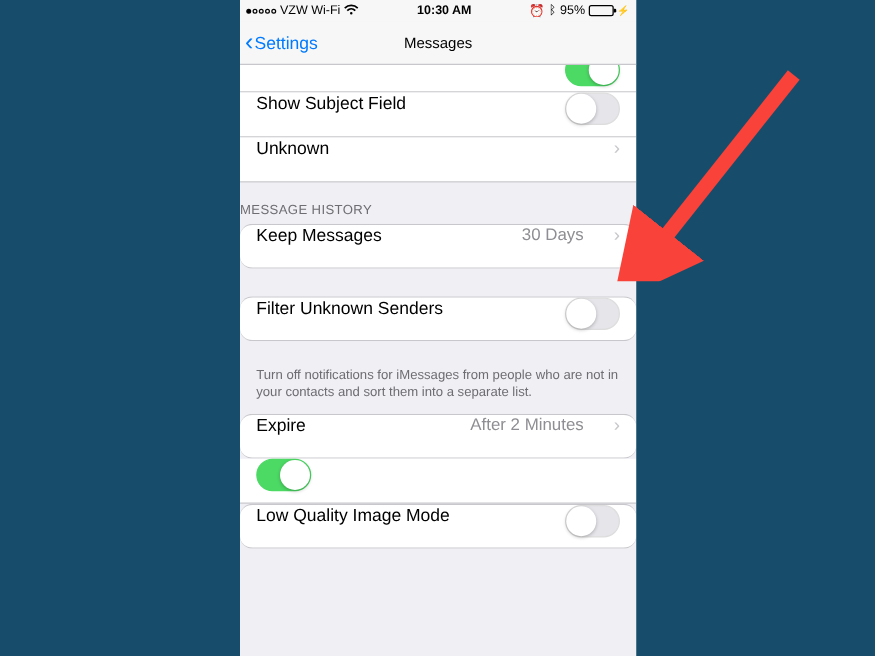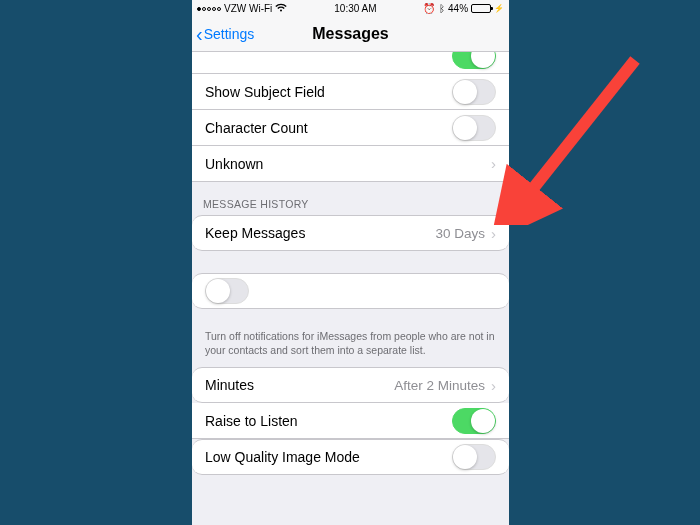--- a/index.html
+++ b/index.html
@@ -52,46 +52,45 @@
     align-items: center;
     position: relative;
   }
   .back {
     display: flex; align-items: center; color: #007aff;
     font-size: 14px; padding-left: 4px; cursor: pointer;
   }
   .back-chevron { font-size: 20px; font-weight: 300; margin-right: 1px; line-height: 1; }
   .nav-title {
     position: absolute; left: 0; right: 0; text-align: center;
-    font-size: 16px; font-weight: 700; color: #000; pointer-events: none;
+    font-size: 12px; font-weight: 400; color: #000; pointer-events: none;
   }
   .content { overflow-y: auto; height: calc(100% - 52px); }
   .content::-webkit-scrollbar { display: none; }
   .section-header {
     font-size: 10.5px; color: #6d6d72; text-transform: uppercase;
-    padding: 16px 11px 5px; letter-spacing: 0.3px;
+    padding: 16px 0 5px; letter-spacing: 0.3px;
   }
   .section-footer {
     font-size: 10.5px; color: #6d6d72;
     padding: 20px 13px 10px; line-height: 1.35;
   }
   .row {
     background: #fff;
     min-height: 36px;
     display: flex;
-    align-items: center;
     justify-content: space-between;
     padding: 0 13px;
     font-size: 14px;
     color: #000;
     border-bottom: 0.5px solid #c8c7cc;
     cursor: pointer;
   }
   .group-top { border-top: 0.5px solid #c8c7cc; border-radius: 10px; }
-  .row-value { color: #8e8e93; font-size: 13.5px; margin-left: auto; margin-right: 6px; }
+  .row-value { color: #8e8e93; font-size: 13.5px; margin-left: auto; margin-right: 24px; }
   .chevron { color: #c7c7cc; font-size: 15px; font-weight: 400; }
   .toggle {
     width: 44px; height: 26px; border-radius: 13px;
     background: #e5e5ea; position: relative; flex-shrink: 0;
     border: 1px solid #ddd;
   }
   .toggle.on { background: #4cd964; border-color: #4cd964; }
   .toggle-knob {
     width: 24px; height: 24px; background: #fff; border-radius: 50%;
     position: absolute; top: 0; left: 0;
@@ -126,25 +125,25 @@
           <span class="dot"></span>
           <span class="dot"></span>
       </span>
       <span>VZW Wi-Fi</span>
       <span class="wifi-icon">
         <svg width="12" height="9" viewBox="0 0 12 9">
             <path d="M6 8.5a1 1 0 100-2 1 1 0 000 2zm-2.7-2.6a4 4 0 015.4 0l1-1a5.4 5.4 0 00-7.4 0l1 1zm-2-2a7 7 0 019.4 0l1-1a8.4 8.4 0 00-11.4 0l1 1z" fill="#000"></path>
           </svg>
       </span>
     </div>
-    <div style="font-weight:400">10:30 AM</div>
+    <div style="font-weight:700">10:30 AM</div>
     <div class="status-right">
       <span>⏰</span>
       <span style="font-size:10px">ᛒ</span>
-      <span>44%</span>
+      <span>95%</span>
       <span class="battery"><span class="battery-fill"></span></span>
       <span style="font-size:8px">⚡</span>
     </div>
   </div>
 
   <div class="nav-bar">
     <div class="back">
       <span class="back-chevron">‹</span>
       <span>Settings</span>
     </div>
@@ -160,59 +159,53 @@
         </div>
     </div>
 
     <div class="row">
       <span>Show Subject Field</span>
       <div class="toggle">
           <div class="toggle-knob"></div>
         </div>
     </div>
 
-    <div class="row">
-      <span>Character Count</span>
-      <div class="toggle">
-          <div class="toggle-knob"></div>
-        </div>
-    </div>
 
     <div class="row">
       <span>Unknown</span>
       <span class="chevron">›</span>
     </div>
 
     <div class="section-header">MESSAGE HISTORY</div>
 
     <div class="row group-top">
       <span>Keep Messages</span>
       <span class="row-value">30 Days</span>
       <span class="chevron">›</span>
     </div>
 
     <div class="spacer"></div>
 
     <div class="row group-top">
+      <span>Filter Unknown Senders</span>
       <div class="toggle">
           <div class="toggle-knob"></div>
         </div>
     </div>
 
     <div class="section-footer">Turn off notifications for iMessages from people who are not in your contacts and sort them into a separate list.</div>
 
 
     <div class="row group-top">
-      <span>Minutes</span>
+      <span>Expire</span>
       <span class="row-value">After 2 Minutes</span>
       <span class="chevron">›</span>
     </div>
 
     <div class="row">
-      <span>Raise to Listen</span>
       <div class="toggle on">
           <div class="toggle-knob"></div>
         </div>
     </div>
 
 
     <div class="row group-top">
       <span>Low Quality Image Mode</span>
       <div class="toggle">
           <div class="toggle-knob"></div>

